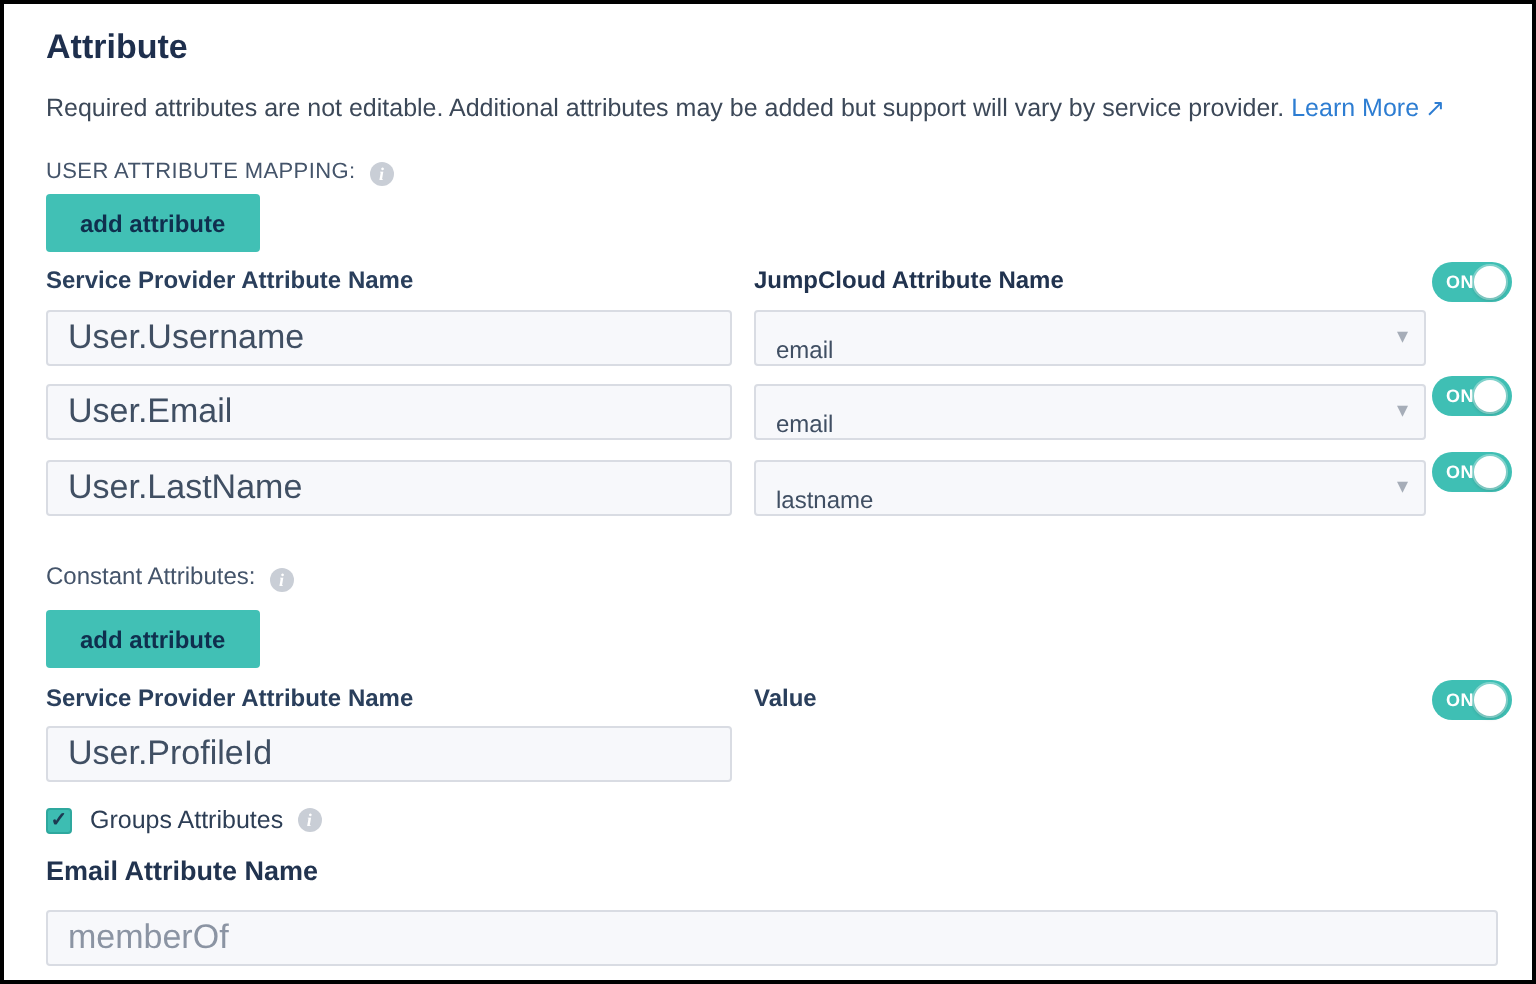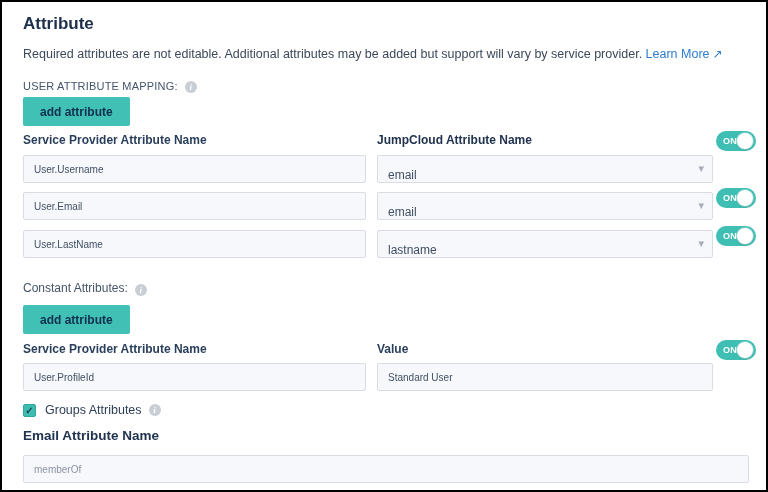--- a/index.html
+++ b/index.html
@@ -50,21 +50,21 @@
   .col-hdr.strong { font-weight:700; color:#21334f; }
 
   .input-row { margin-top:9px; }
   .input-row.first { margin-top:4px; }
   .input-row.third { margin-top:10px; }
   .input-row4 { margin-top:3px; }
 
   .text-input {
     width:100%; height:28px; padding:0 10px;
     background:#f7f8fb; border:1px solid #d9dce3; border-radius:2px;
-    font-size:10px; color:#404f63; font-family:"Liberation Sans", sans-serif;
+    font-size:17px; color:#404f63; font-family:"Liberation Sans", sans-serif;
   }
   .text-input.muted { color:#8b94a3; }
 
   .select {
     position:relative; width:100%; height:28px;
     background:#f7f8fb; border:1px solid #d9dce3; border-radius:2px;
     display:flex; align-items:flex-end; padding:0 22px 0 10px;
     font-size:12px; color:#404f63; cursor:pointer;
   }
   .select .caret {
@@ -184,21 +184,20 @@
       <div class="col3">
         <div class="toggle">
           <span class="t-label">ON</span>
           <span class="t-knob"></span>
         </div>
       </div>
     </div>
 
     <div class="grid-row input-row4">
       <div class="col1"><input class="text-input" value="User.ProfileId" style=""></div>
-      <div class="col2"><input class="text-input" value="Standard User" style=""></div>
       <div class="col3"></div>
     </div>
 
     
     <div class="checkbox-row">
       <span class="checkbox">✓</span>
       <span class="checkbox-label">Groups Attributes</span>
       <span class="info-icon">i</span>
     </div>
 

